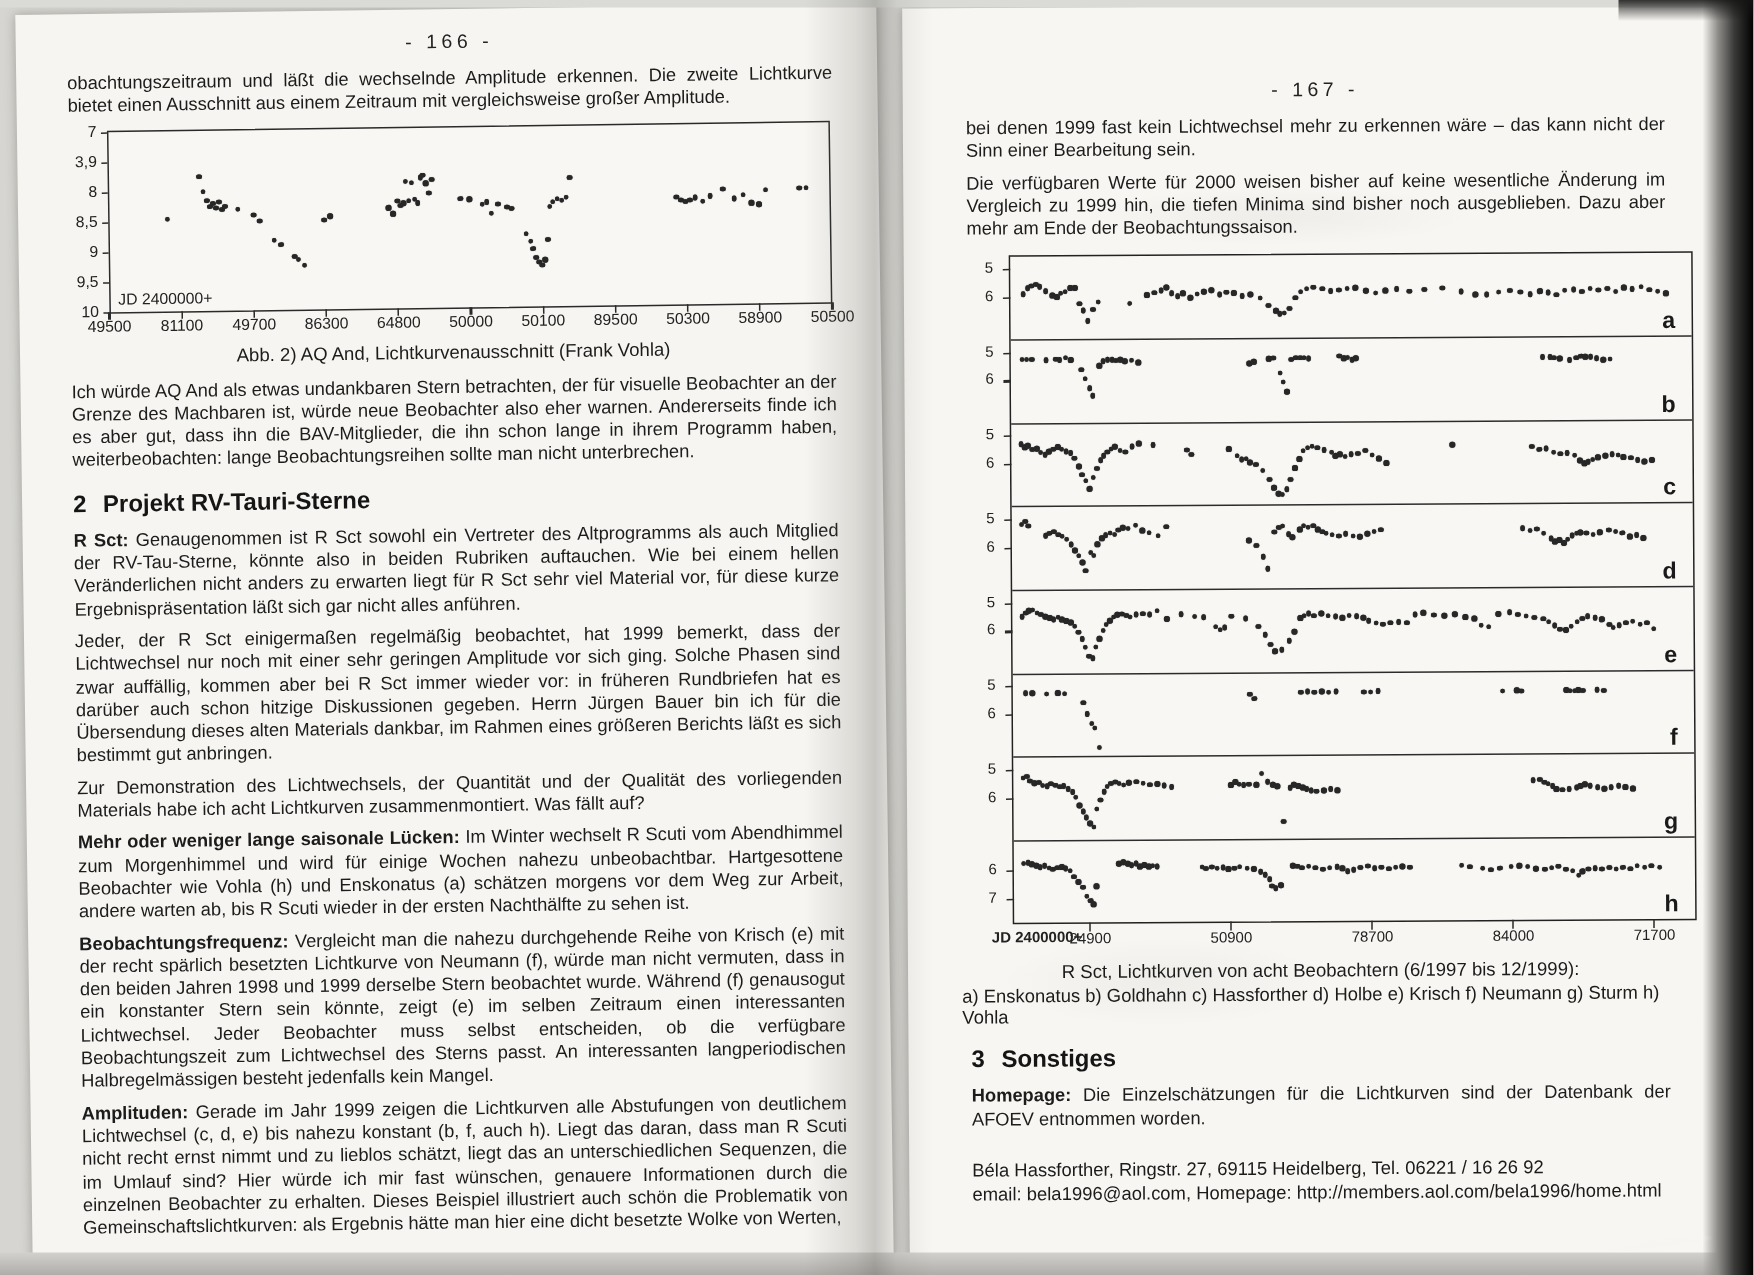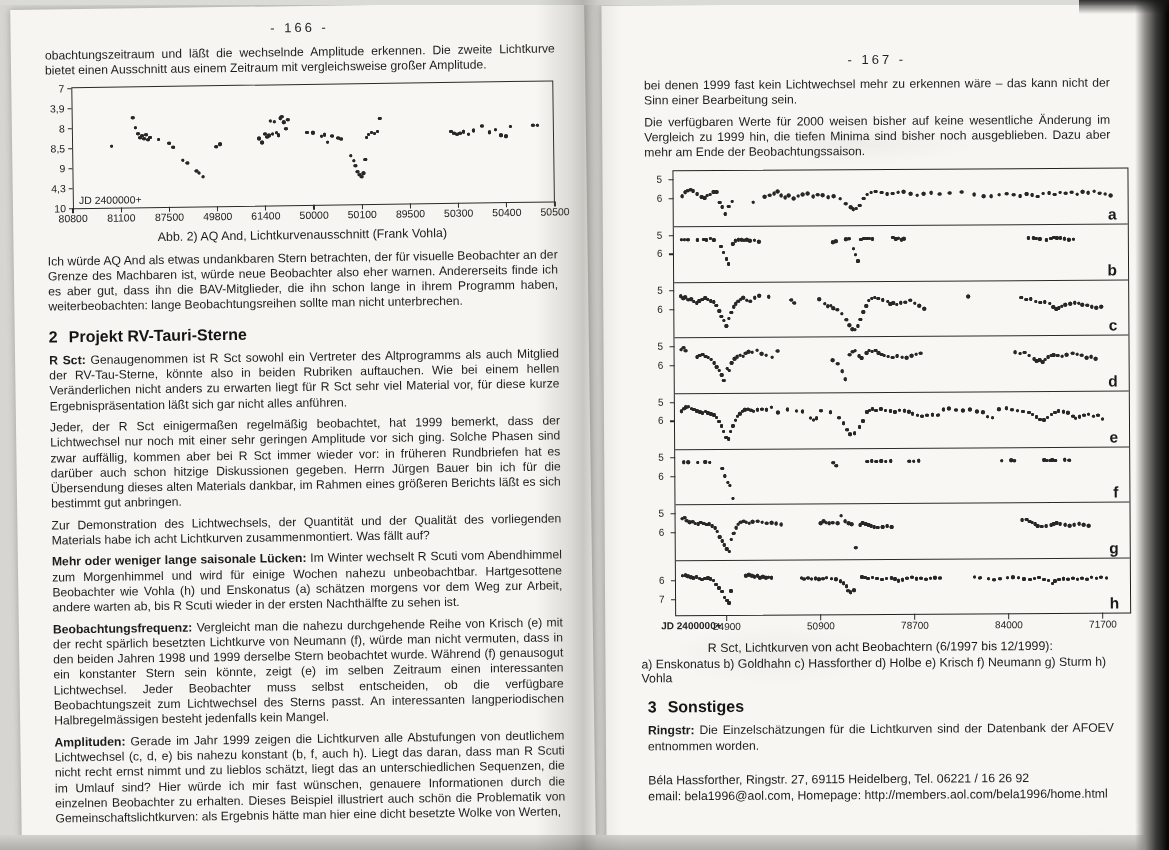--- a/index.html
+++ b/index.html
@@ -74,21 +74,21 @@
             <span style="top: 1px;">7</span>
             <i style="top: 1px;"></i>
             <span style="top: 21px;">3,9</span>
             <i style="top: 21px;"></i>
             <span style="top: 41px;">8</span>
             <i style="top: 41px;"></i>
             <span style="top: 61px;">8,5</span>
             <i style="top: 61px;"></i>
             <span style="top: 81px;">9</span>
             <i style="top: 81px;"></i>
-            <span style="top: 101px;">4,3</span>
+            <span style="top: 101px;">9,5</span>
             <i style="top: 101px;"></i>
             <span style="top: 121px;">10</span>
             <i style="top: 121px;"></i>
           </div>
         <div class="f1-plot">
           <span class="f1-corner">JD 2400000+</span>
         <span class="dt" style="left: 8%; top: 49%;"></span>
             <span class="dt" style="left: 12.5%; top: 26%;"></span>
             <span class="dt" style="left: 13%; top: 34%;"></span>
             <span class="dt" style="left: 13.6%; top: 39.3333%;"></span>
@@ -156,39 +156,39 @@
             <span class="dt" style="left: 86.8%; top: 42%;"></span>
             <span class="dt" style="left: 88%; top: 40%;"></span>
             <span class="dt" style="left: 89.2%; top: 44.6667%;"></span>
             <span class="dt" style="left: 90.2%; top: 45.3333%;"></span>
             <span class="dt" style="left: 91.2%; top: 37.3333%;"></span>
             <span class="dt" style="left: 95.8%; top: 36.6667%;"></span>
             <span class="dt" style="left: 96.8%; top: 36.6667%;"></span>
           </div>
       </div>
       <div class="f1-xlabels">
-          <span style="left: 0%;">80800</span>
+          <span style="left: 0%;">49500</span>
           <i style="left: calc(0% - 0.6px);"></i>
           <span style="left: 10%;">81100</span>
           <i style="left: calc(10% - 0.6px);"></i>
-          <span style="left: 20%;">87500</span>
+          <span style="left: 20%;">49700</span>
           <i style="left: calc(20% - 0.6px);"></i>
-          <span style="left: 30%;">49800</span>
+          <span style="left: 30%;">86300</span>
           <i style="left: calc(30% - 0.6px);"></i>
-          <span style="left: 40%;">61400</span>
+          <span style="left: 40%;">64800</span>
           <i style="left: calc(40% - 0.6px);"></i>
           <span style="left: 50%;">50000</span>
           <i style="left: calc(50% - 0.6px);"></i>
           <span style="left: 60%;">50100</span>
           <i style="left: calc(60% - 0.6px);"></i>
           <span style="left: 70%;">89500</span>
           <i style="left: calc(70% - 0.6px);"></i>
           <span style="left: 80%;">50300</span>
           <i style="left: calc(80% - 0.6px);"></i>
-          <span style="left: 90%;">50400</span>
+          <span style="left: 90%;">58900</span>
           <i style="left: calc(90% - 0.6px);"></i>
           <span style="left: 100%;">50500</span>
           <i style="left: calc(100% - 0.6px);"></i>
         </div>
     </div>
     <div class="caption">Abb. 2) AQ And, Lichtkurvenausschnitt (Frank Vohla)</div>
 
     <div>
         <p class="para">Ich würde AQ And als etwas undankbaren Stern betrachten, der für visuelle Beobachter an der Grenze des Machbaren ist, würde neue Beobachter also eher warnen. Andererseits finde ich es aber gut, dass ihn die BAV-Mitglieder, die ihn schon lange in ihrem Programm haben, weiterbeobachten: lange Beobachtungsreihen sollte man nicht unterbrechen.</p>
       </div>
@@ -887,21 +887,21 @@
     </div>
 
     <div class="cap2a">R Sct,  Lichtkurven von acht Beobachtern (6/1997 bis 12/1999):</div>
     <div class="cap2b">a) Enskonatus b) Goldhahn c) Hassforther d) Holbe e) Krisch f) Neumann g) Sturm h) Vohla</div>
 
     <div class="sect">
       <span class="num">3</span><span>Sonstiges</span>
     </div>
 
     <div>
-        <p class="para"><b>Ringstr: </b>Die Einzelschätzungen für die Lichtkurven sind der Datenbank der AFOEV entnommen worden.</p>
+        <p class="para"><b>Homepage: </b>Die Einzelschätzungen für die Lichtkurven sind der Datenbank der AFOEV entnommen worden.</p>
       </div>
 
     <div class="addr-gap"></div>
     <p class="addr">Béla Hassforther,  Ringstr. 27,  69115 Heidelberg,  Tel. 06221 / 16 26 92</p>
     <p class="addr">email: bela1996@aol.com,  Homepage: http://members.aol.com/bela1996/home.html</p>
   </div>
 
   <div class="gutter"></div>
   <div class="edge-right"></div>
   <div class="corner-tr"></div>

